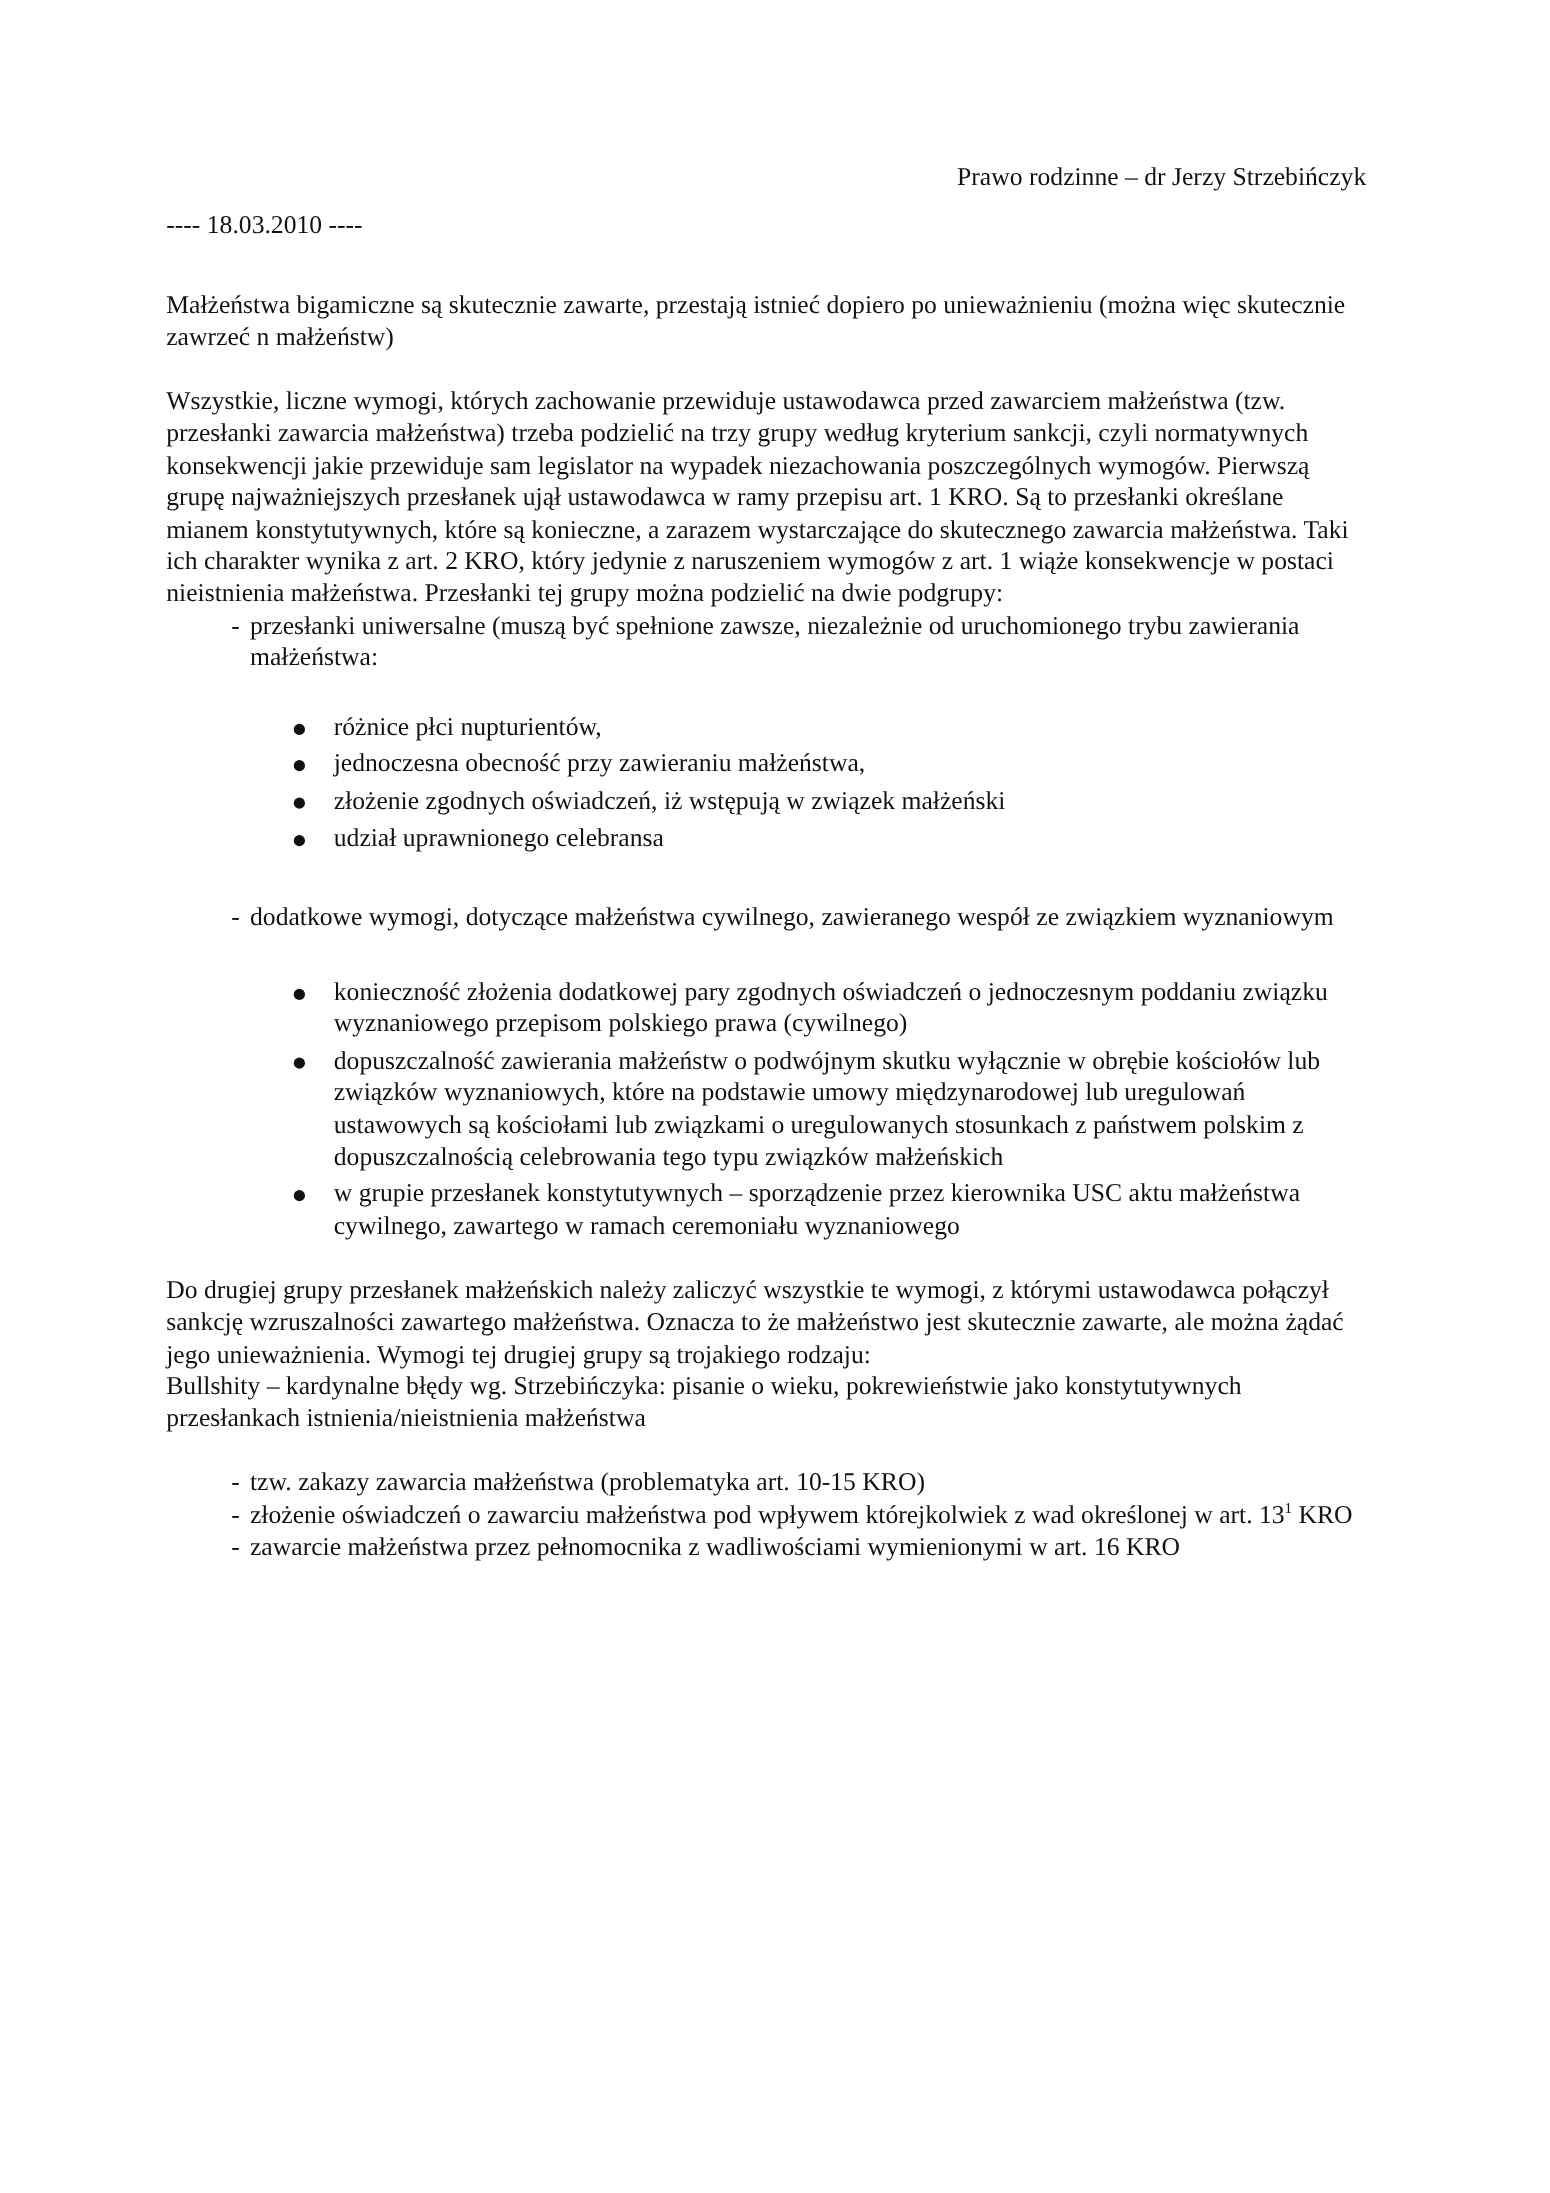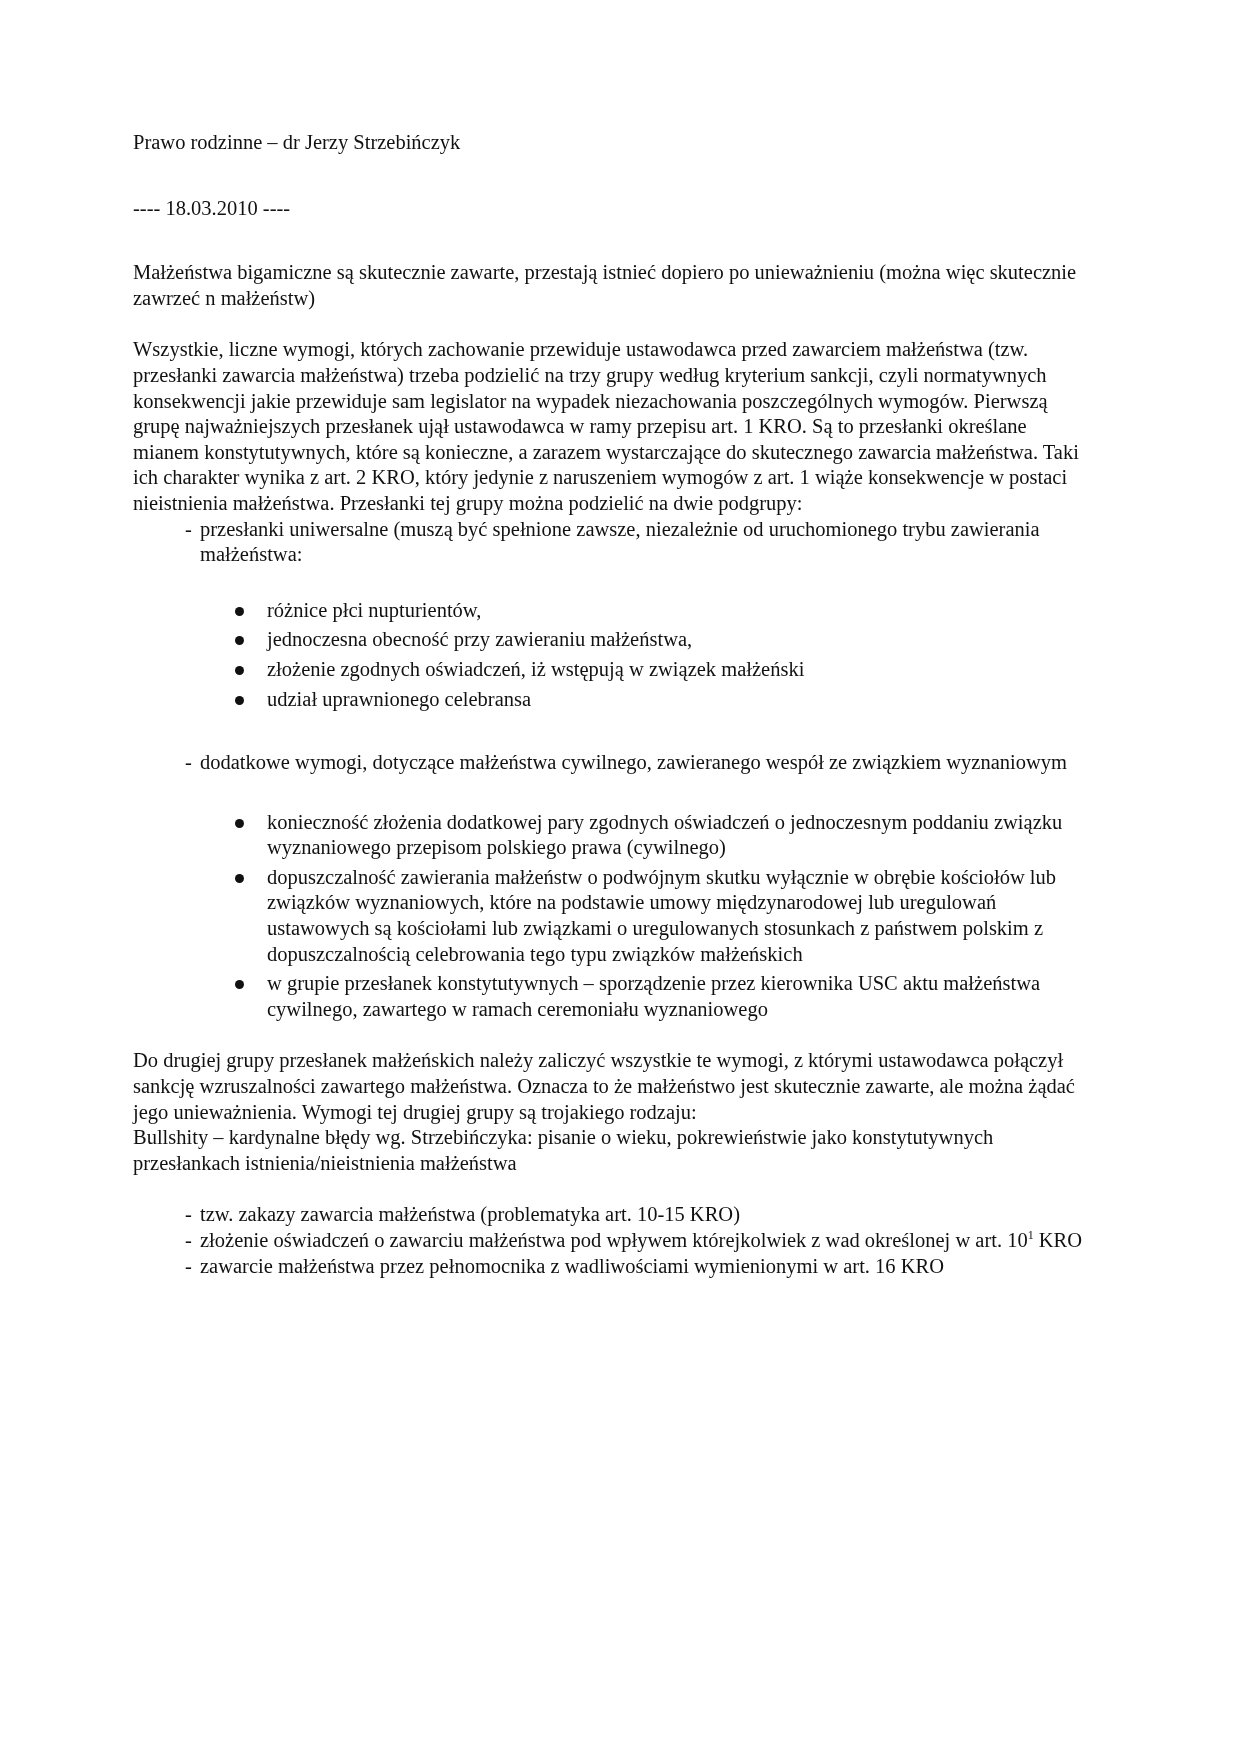--- a/index.html
+++ b/index.html
@@ -3,21 +3,21 @@
 <meta charset="utf-8">
 <style>
   html, body { margin: 0; padding: 0; background: #ffffff; }
   body {
     width: 1240px; height: 1754px; position: relative; overflow: hidden;
     font-family: "Liberation Serif", "DejaVu Serif", serif;
     color: #111111; font-size: 20.5px;
   }
   .page { position: absolute; left: 133px; top: 130px; width: 960px; }
   p { margin: 0; line-height: 25.6px; }
-  .title { margin-bottom: 40px; }
+  .title { margin-bottom: 12px; text-align: right; }
   .date { margin-bottom: 39px; }
   .para { margin-bottom: 26px; }
   .para.tight { margin-bottom: 0; }
   .dash-list { list-style: none; margin: 0; padding: 0; }
   .dash-item { position: relative; padding-left: 67px; line-height: 25.6px; }
   .dash-item .dash { position: absolute; left: 52px; top: 0; }
   .bullet-list { list-style: none; margin: 0; padding: 0; }
   .bullet-item { position: relative; padding-left: 134px; line-height: 25.6px; margin-top: 4px; }
   .bullet-item .dot {
     position: absolute; left: 102px; top: 9px; width: 9px; height: 9px;
@@ -67,20 +67,20 @@
   <p class="para tight">Do drugiej grupy przesłanek małżeńskich należy zaliczyć wszystkie te wymogi, z którymi ustawodawca połączył sankcję wzruszalności zawartego małżeństwa. Oznacza to że małżeństwo jest skutecznie zawarte, ale można żądać jego unieważnienia. Wymogi tej drugiej grupy są trojakiego rodzaju:</p>
   <p class="para">Bullshity – kardynalne błędy wg. Strzebińczyka: pisanie o wieku, pokrewieństwie jako konstytutywnych przesłankach istnienia/nieistnienia małżeństwa</p>
 
   <ul class="dash-list">
     <li class="dash-item">
       <span class="dash">-</span>
       <span>tzw. zakazy zawarcia małżeństwa (problematyka art. 10-15 KRO)</span>
     </li>
     <li class="dash-item">
       <span class="dash">-</span>
-      <span>złożenie oświadczeń o zawarciu małżeństwa pod wpływem którejkolwiek z wad określonej w art. 10</span><sup>1</sup><span> KRO</span>
+      <span>złożenie oświadczeń o zawarciu małżeństwa pod wpływem którejkolwiek z wad określonej w art. 13</span><sup>1</sup><span> KRO</span>
     </li>
     <li class="dash-item">
       <span class="dash">-</span>
       <span>zawarcie małżeństwa przez pełnomocnika z wadliwościami wymienionymi w art. 16 KRO</span>
     </li>
   </ul>
 </div>
 
 </body></html>

